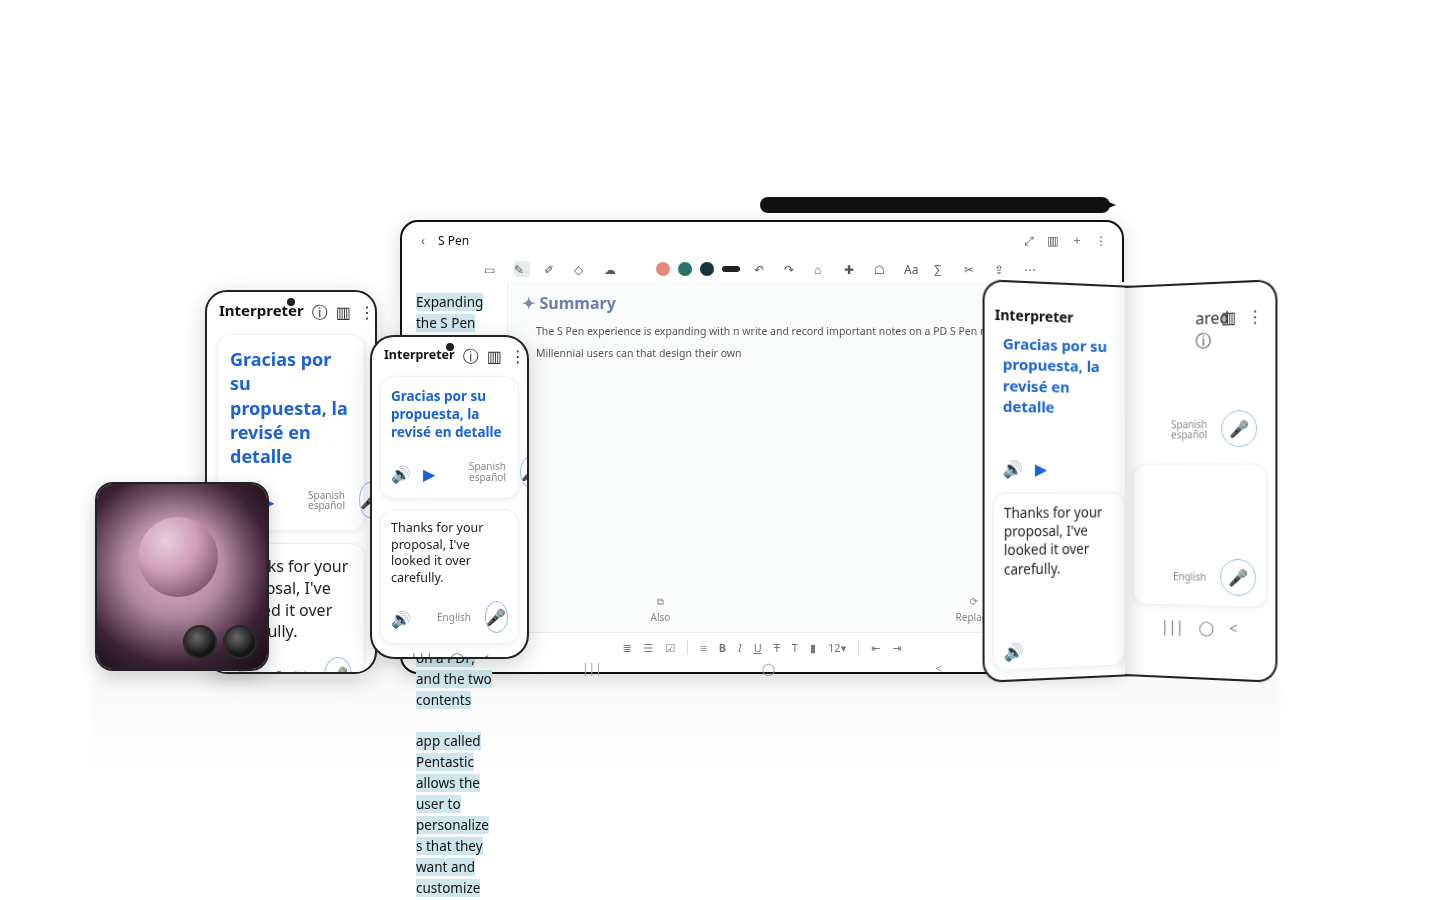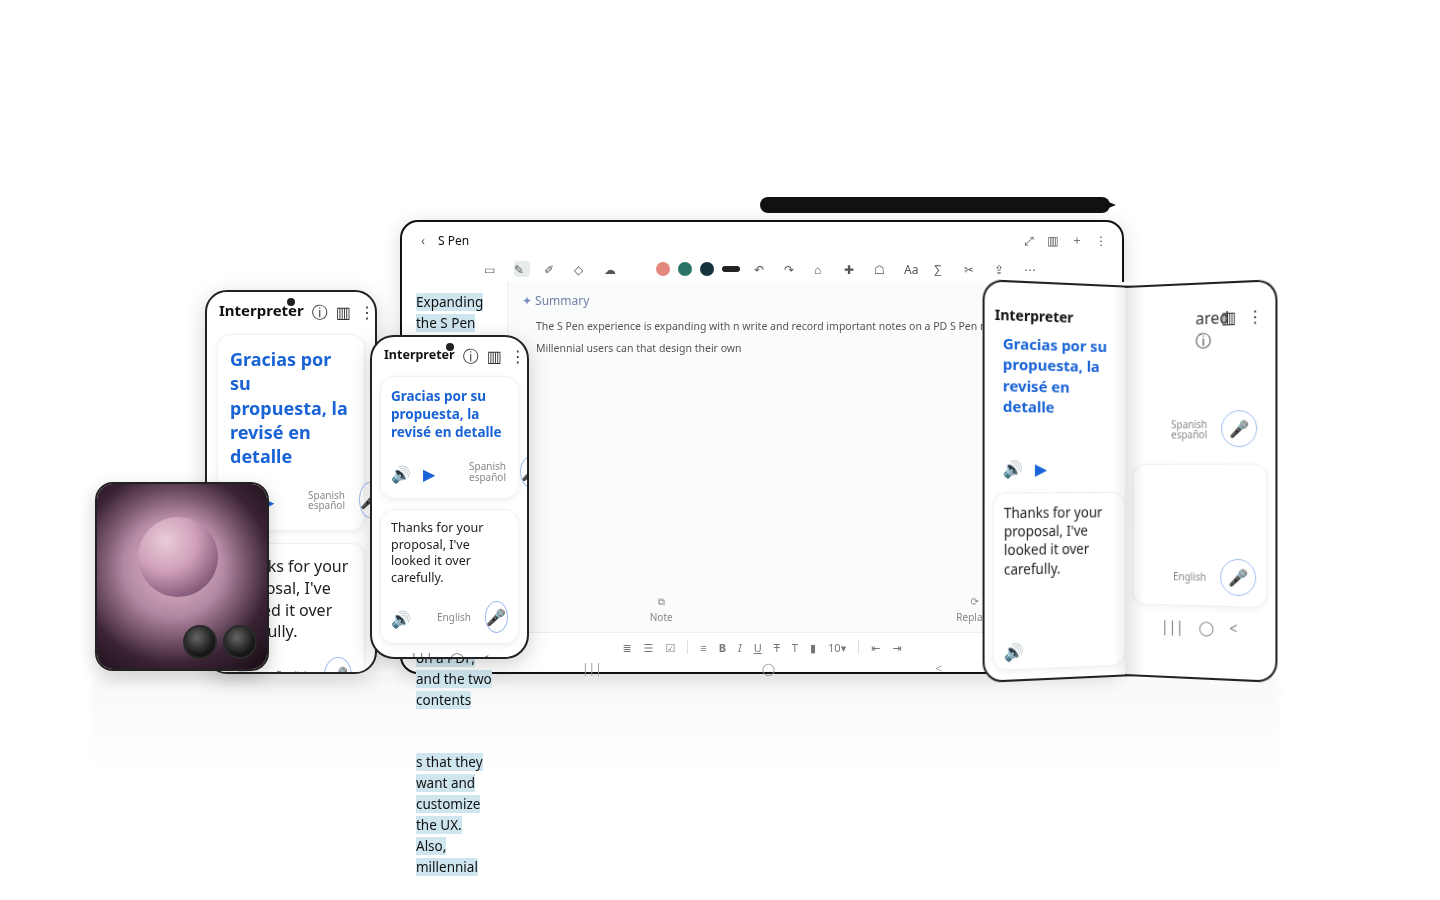--- a/index.html
+++ b/index.html
@@ -18,21 +18,21 @@
   .t-toolbar{display:flex;align-items:center;justify-content:center;height:26px;gap:14px;font-size:12px;color:#555}
   .t-toolbar .tool{width:16px;height:16px;border-radius:4px;display:inline-block}
   .t-toolbar .sel{background:#e6eceb}
   .palette{display:flex;gap:8px;align-items:center}
   .palette .sw{width:14px;height:14px;border-radius:50%}
   .palette .shape{width:18px;height:6px;border-radius:3px;background:#222}
   .t-body{display:flex;height:calc(100% - 100px)}
   .doc{flex:1.3;padding:10px 14px;font-size:13.5px;line-height:1.55}
   .hl{background:#cfe6ef;border-radius:2px}
   .summary{flex:1;border-left:1px solid #eee;padding:10px 14px;font-size:10.5px;background:#fafbfb;position:relative}
-  .summary h4{margin:0 0 10px;font-size:12px;font-weight:400;color:#6e7fa6}
+  .summary h4{margin:0 0 10px;font-size:16px;font-weight:700;color:#6e7fa6}
   .summary h4::before{content:"✦ ";color:#7a8fb8}
   .summary ul{margin:0;padding-left:14px;color:#555}
   .summary li{margin-bottom:8px;white-space:nowrap;overflow:hidden}
   .sum-actions{position:absolute;bottom:8px;left:0;right:0;display:flex;justify-content:space-around;color:#888;font-size:10px}
   .sum-actions div{display:flex;flex-direction:column;align-items:center;gap:2px}
   .t-footer{height:28px;border-top:1px solid #eee;display:flex;align-items:center;justify-content:center;gap:12px;color:#777;font-size:11px}
   .t-footer .fsep{width:1px;height:14px;background:#ddd}
   .t-nav{height:14px;display:flex;align-items:center;justify-content:center;gap:160px;font-size:12px;color:#999}
 
   
@@ -135,35 +135,35 @@
       <span class="tool">⇪</span>
       <span class="tool">⋯</span>
     </div>
 
     <div class="t-body">
       <div class="doc">
         <span class="hl">Expanding the S Pen experience : Digital note taking experience and</span><br>
         <span class="hl">customizing UX The S Pen can be used on Note with even more freedom.</span><br>
         <span class="hl">be written and recorded on a PDF, and the two contents</span><br>
         <br>
-        <br>
+        <span class="hl">app called Pentastic allows the user to personalize</span><br>
         <span class="hl">s that they want and customize the UX. Also, millennial</span><br>
         <br>
         
       </div>
       <div class="summary">
         <h4>Summary</h4>
         <ul>
           <li>The S Pen experience is expanding with n write and record important notes on a PD S Pen menu with the Pentastic app</li>
           <li>Millennial users can that design their own</li>
         </ul>
         <div class="sum-actions">
           <div>
               <span>⧉</span>
-              <span>Note</span>
+              <span>Also</span>
             </div>
           <div>
               <span>⟳</span>
               <span>Replace</span>
             </div>
         </div>
       </div>
     </div>
 
     <div class="t-footer">
@@ -171,21 +171,21 @@
       <span>☰</span>
       <span>☑</span>
       <span class="fsep"></span>
       <span>≡</span>
       <b>B</b>
       <i>I</i>
       <u>U</u>
       <span style="text-decoration:line-through">T</span>
       <span>T</span>
       <span>▮</span>
-      <span><span>10</span>▾</span>
+      <span><span>12</span>▾</span>
       <span class="fsep"></span>
       <span>⇤</span>
       <span>⇥</span>
     </div>
     <div class="t-nav">
       <span>|||</span>
       <span>◯</span>
       <span>&lt;</span>
     </div>
   </div>

